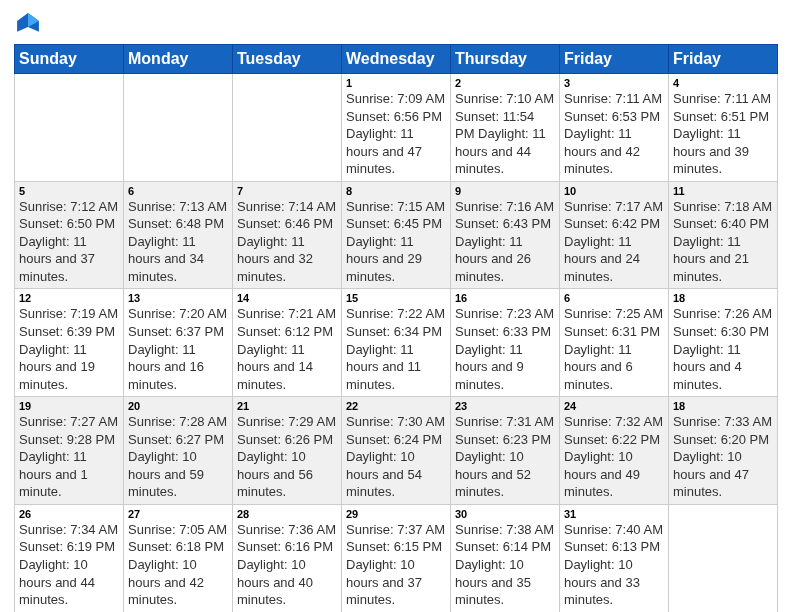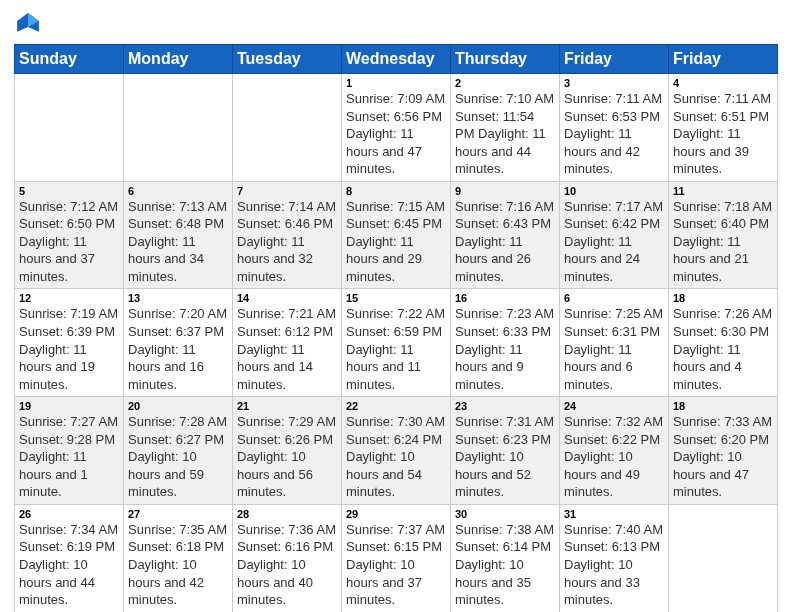--- a/index.html
+++ b/index.html
@@ -225,21 +225,21 @@
           </td>
           <td>
             <div class="day-num">14</div>
             <div class="day-info">Sunrise: 7:21 AM
 Sunset: 6:12 PM
 Daylight: 11 hours and 14 minutes.</div>
           </td>
           <td>
             <div class="day-num">15</div>
             <div class="day-info">Sunrise: 7:22 AM
-Sunset: 6:59 PM
+Sunset: 6:34 PM
 Daylight: 11 hours and 11 minutes.</div>
           </td>
           <td>
             <div class="day-num">16</div>
             <div class="day-info">Sunrise: 7:23 AM
 Sunset: 6:33 PM
 Daylight: 11 hours and 9 minutes.</div>
           </td>
           <td>
             <div class="day-num">6</div>
@@ -300,21 +300,21 @@
         </tr>
         <tr class="row-white">
           <td>
             <div class="day-num">26</div>
             <div class="day-info">Sunrise: 7:34 AM
 Sunset: 6:19 PM
 Daylight: 10 hours and 44 minutes.</div>
           </td>
           <td>
             <div class="day-num">27</div>
-            <div class="day-info">Sunrise: 7:35 AM
+            <div class="day-info">Sunrise: 7:05 AM
 Sunset: 6:18 PM
 Daylight: 10 hours and 42 minutes.</div>
           </td>
           <td>
             <div class="day-num">28</div>
             <div class="day-info">Sunrise: 7:36 AM
 Sunset: 6:16 PM
 Daylight: 10 hours and 40 minutes.</div>
           </td>
           <td>

